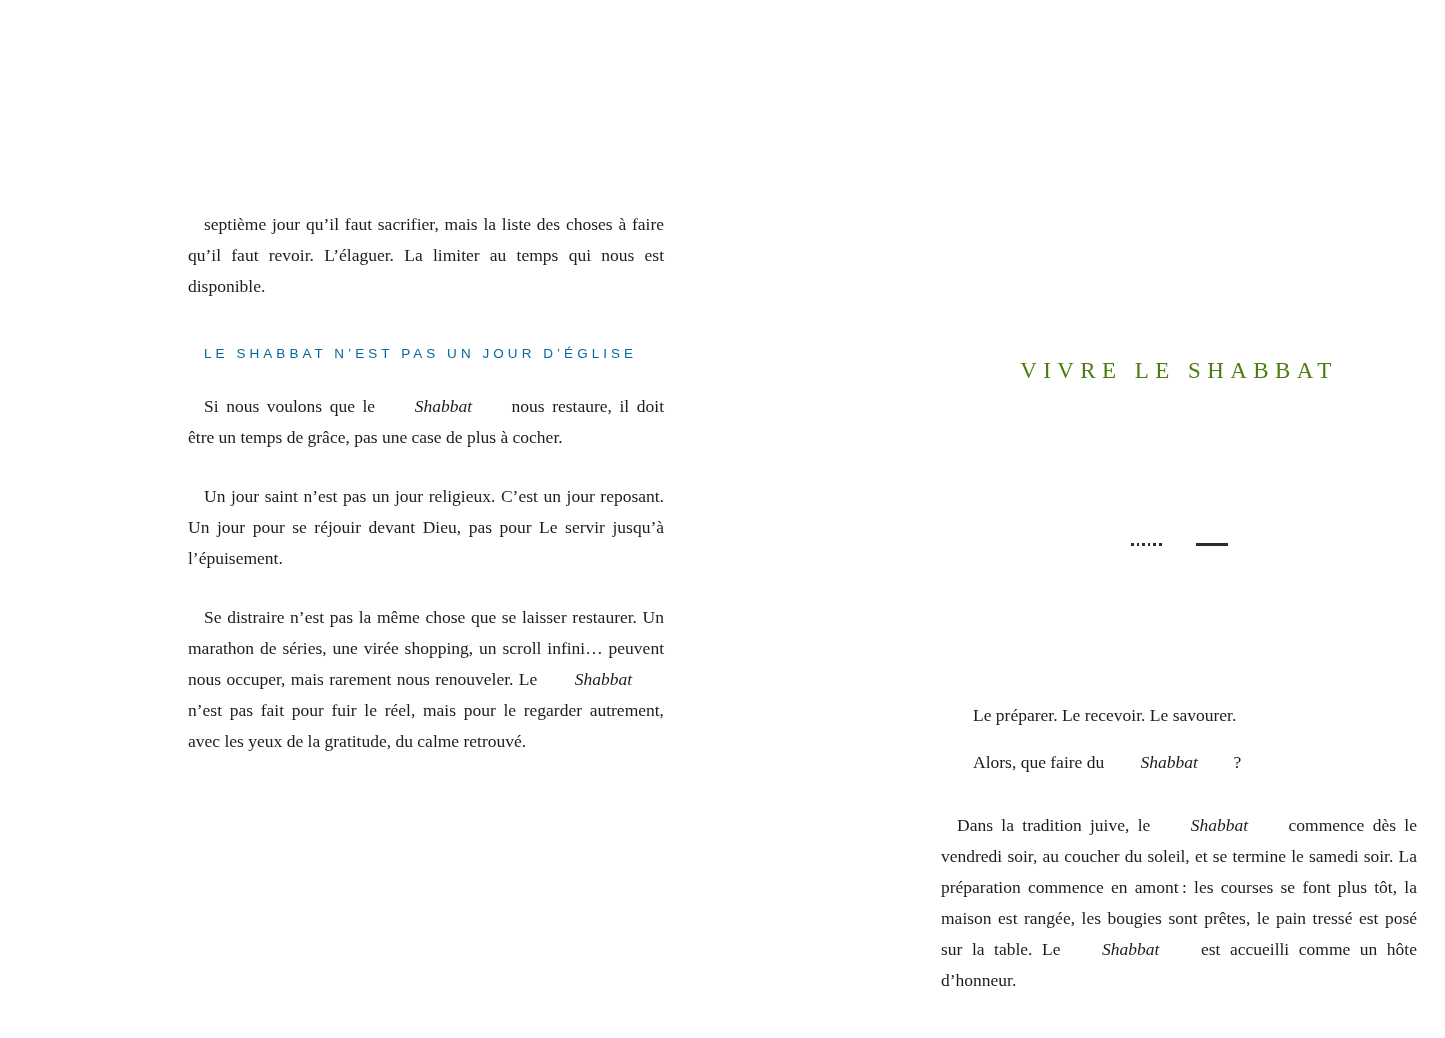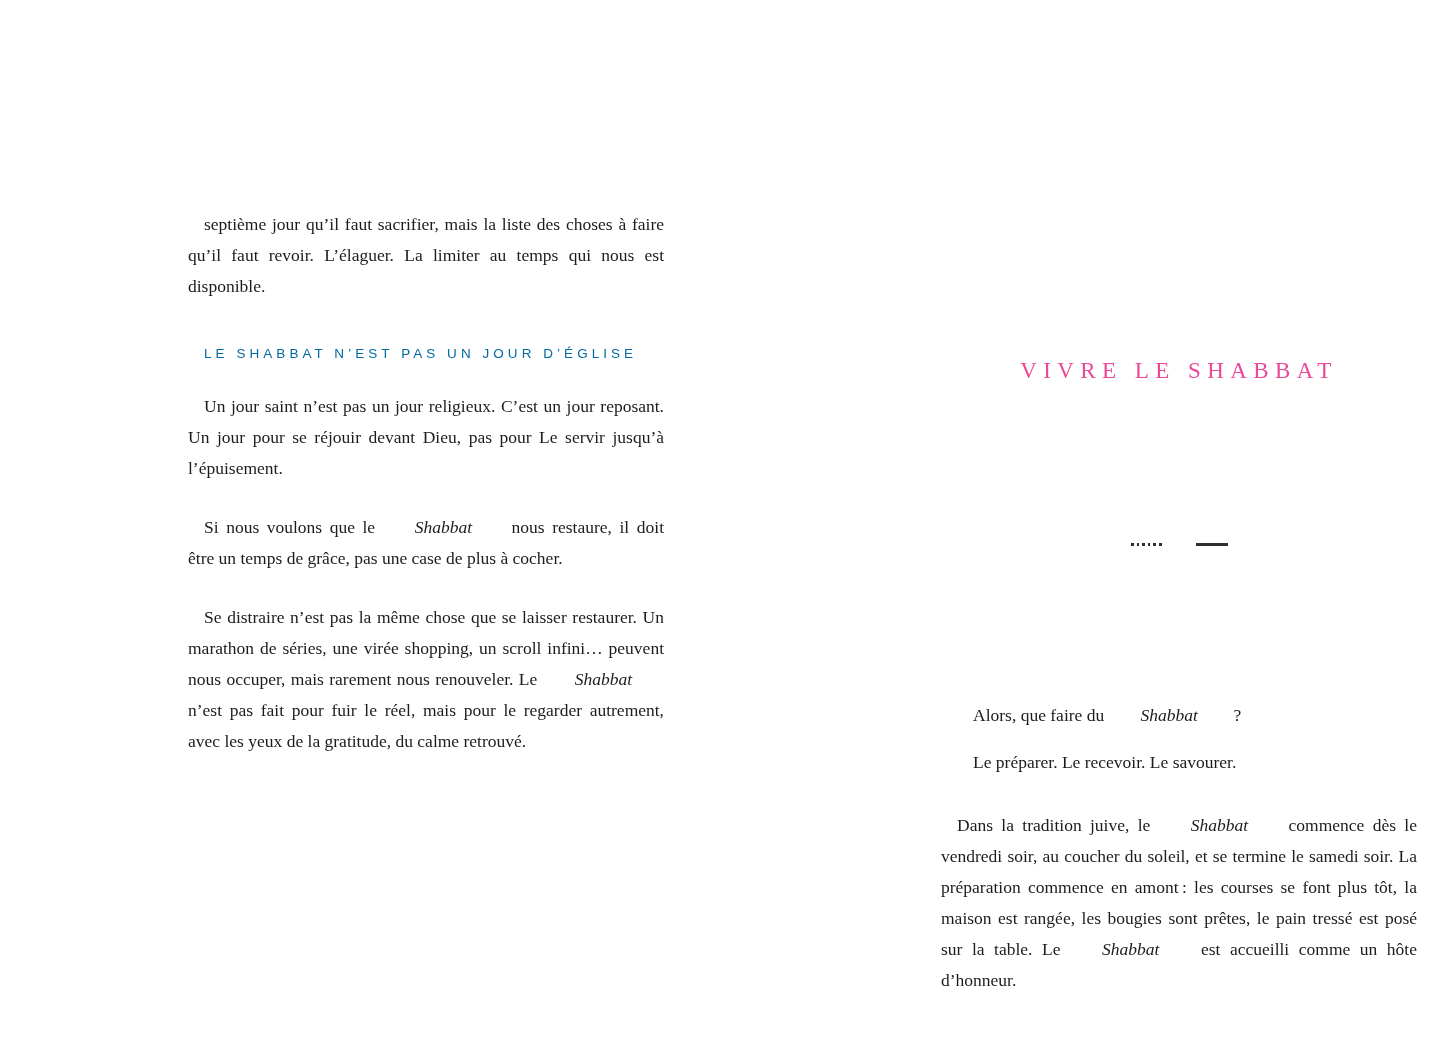--- a/index.html
+++ b/index.html
@@ -53,21 +53,21 @@
   
   .chapter-title {
     position: absolute;
     left: 123px; top: 278px;
     width: 508px;
     text-align: center;
     font-family: "Liberation Serif", serif;
     font-weight: 400;
     font-size: 23px;
     letter-spacing: 0.28em;
-    color: #ec4899;
+    color: #4d7c0f;
     white-space: nowrap;
   }
 
   
   .divider {
     position: absolute;
     left: 123px; top: 447px;
     width: 508px;
     display: flex;
     justify-content: center;
@@ -99,36 +99,36 @@
 <body>
 
 <div class="spread">
 
   <section class="page page-left">
     <div class="content">
         <div class="para"><span class="run">septième jour qu’il faut sacrifier, mais la liste des choses à faire qu’il faut revoir. L’élaguer. La limiter au temps qui nous est disponible.</span></div>
         <div class="heading">
           <div class="heading-line">LE SHABBAT N’EST PAS UN JOUR D’ÉGLISE</div>
         </div>
+        <div class="para"><span class="run">Si nous voulons que le </span><span class="it">Shabbat</span><span class="run"> nous restaure, il doit être un temps de grâce, pas une case de plus à cocher.</span></div>
         <div class="para"><span class="run">Un jour saint n’est pas un jour religieux. C’est un jour reposant. Un jour pour se réjouir devant Dieu, pas pour Le servir jusqu’à l’épuisement.</span></div>
-        <div class="para"><span class="run">Si nous voulons que le </span><span class="it">Shabbat</span><span class="run"> nous restaure, il doit être un temps de grâce, pas une case de plus à cocher.</span></div>
         <div class="para"><span class="run">Se distraire n’est pas la même chose que se laisser restaurer. Un marathon de séries, une virée shopping, un scroll infini… peuvent nous occuper, mais rarement nous renouveler. Le </span><span class="it">Shabbat</span><span class="run"> n’est pas fait pour fuir le réel, mais pour le regarder autrement, avec les yeux de la gratitude, du calme retrouvé.</span></div>
       </div>
     <div class="folio">58</div>
   </section>
 
   <section class="page page-right">
     <h1 class="chapter-title">VIVRE LE SHABBAT</h1>
     <div class="divider">
       <span class="dots"></span>
       <span class="dash"></span>
     </div>
     <div class="content">
         <div class="lines">
+          <div class="line"><span class="run">Le préparer. Le recevoir. Le savourer.</span></div>
           <div class="line"><span class="run">Alors, que faire du </span><span class="it">Shabbat</span><span class="run"> ?</span></div>
-          <div class="line"><span class="run">Le préparer. Le recevoir. Le savourer.</span></div>
         </div>
         <div class="para"><span class="run">Dans la tradition juive, le </span><span class="it">Shabbat</span><span class="run"> commence dès le vendredi soir, au coucher du soleil, et se termine le samedi soir. La préparation commence en amont : les courses se font plus tôt, la maison est rangée, les bougies sont prêtes, le pain tressé est posé sur la table. Le </span><span class="it">Shabbat</span><span class="run"> est accueilli comme un hôte d’honneur.</span></div>
       </div>
     <div class="folio">75</div>
   </section>
 
 </div>
 
 </body></html>

